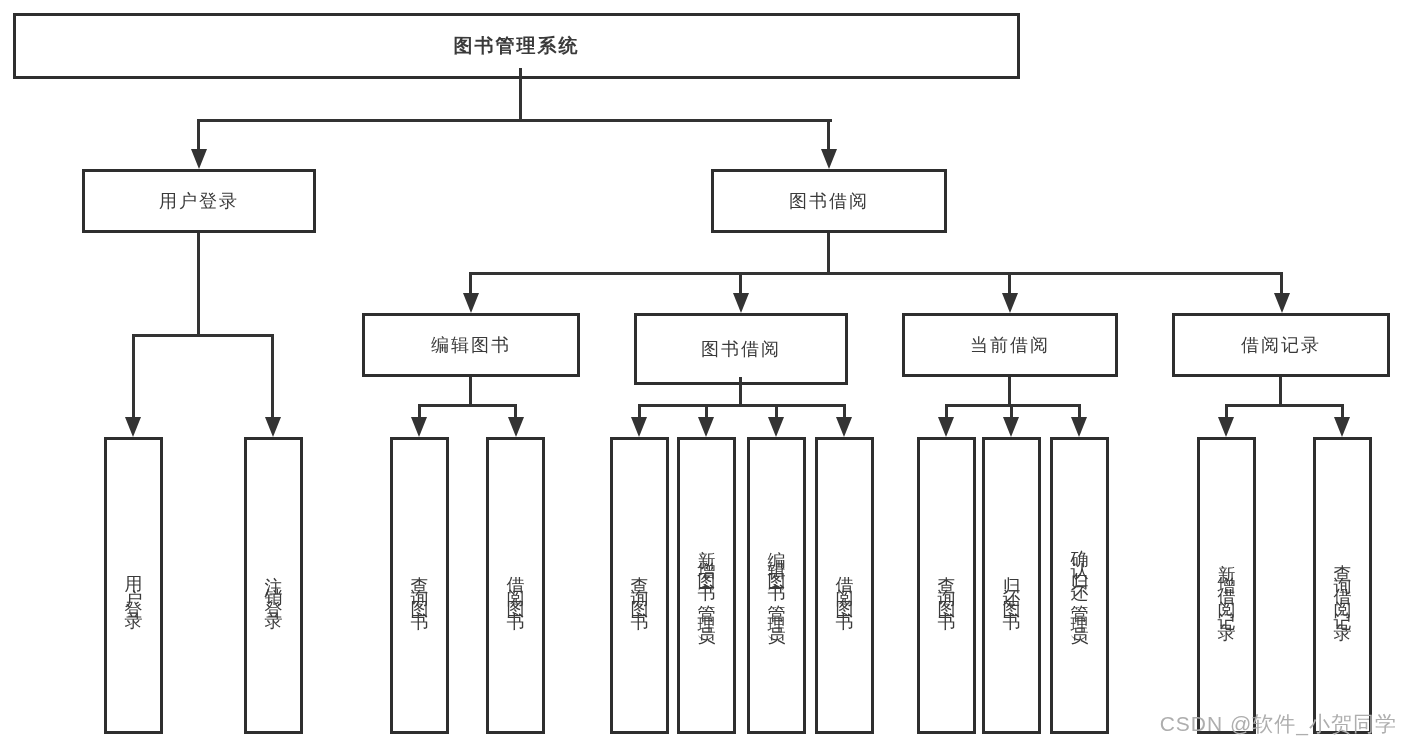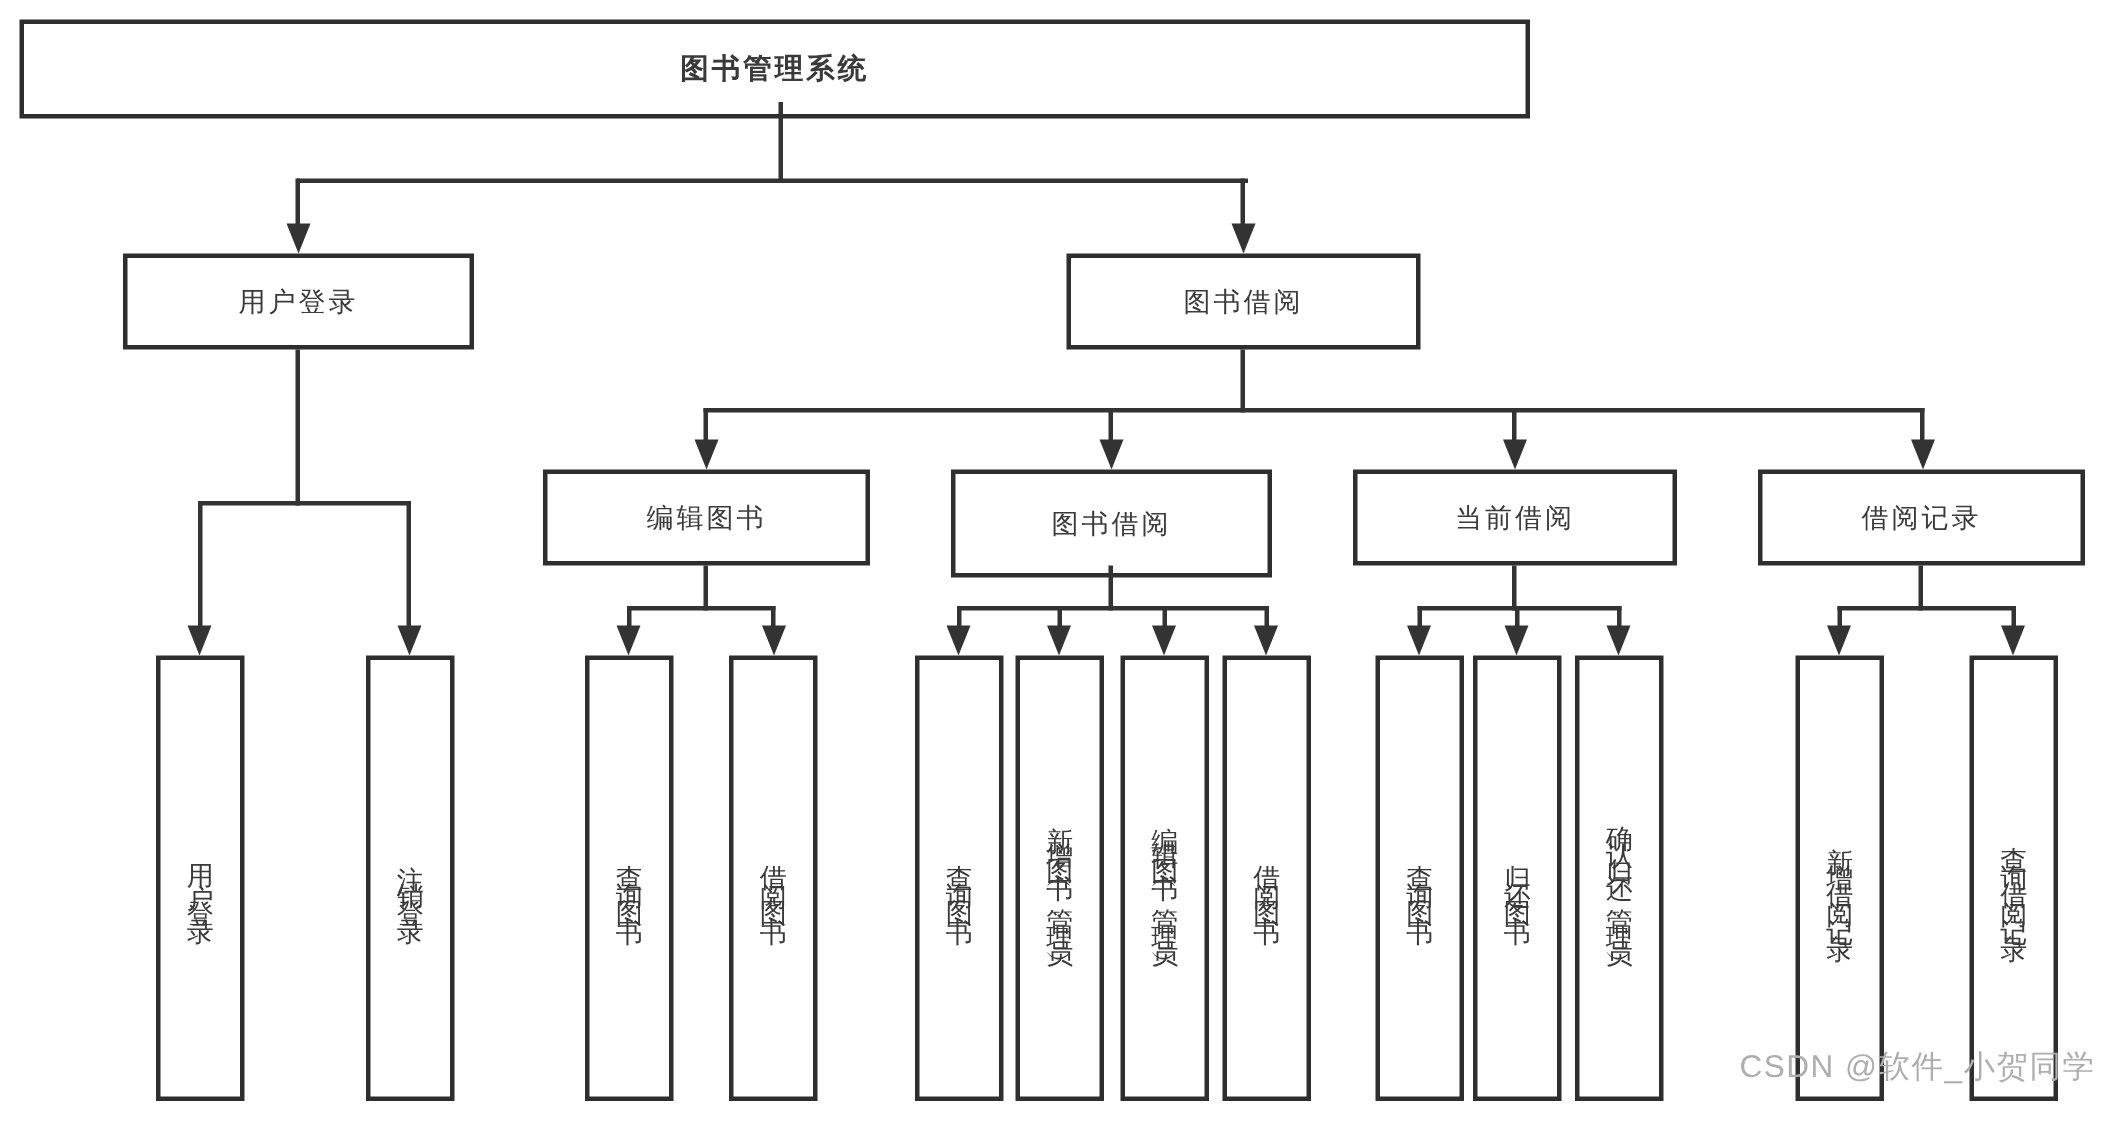--- a/index.html
+++ b/index.html
@@ -36,21 +36,21 @@
   .ahead {
     position: absolute;
     width: 0; height: 0;
     border-left: 8px solid transparent;
     border-right: 8px solid transparent;
     border-top: 20px solid #333333;
   }
   .watermark {
     position: absolute;
     right: 8px;
-    bottom: 22px;
+    bottom: 9px;
     font-size: 21px;
     color: #aeaeae;
     letter-spacing: 1px;
     z-index: 5;
     white-space: nowrap;
   }
 </style>
 </head>
 <body>
 

